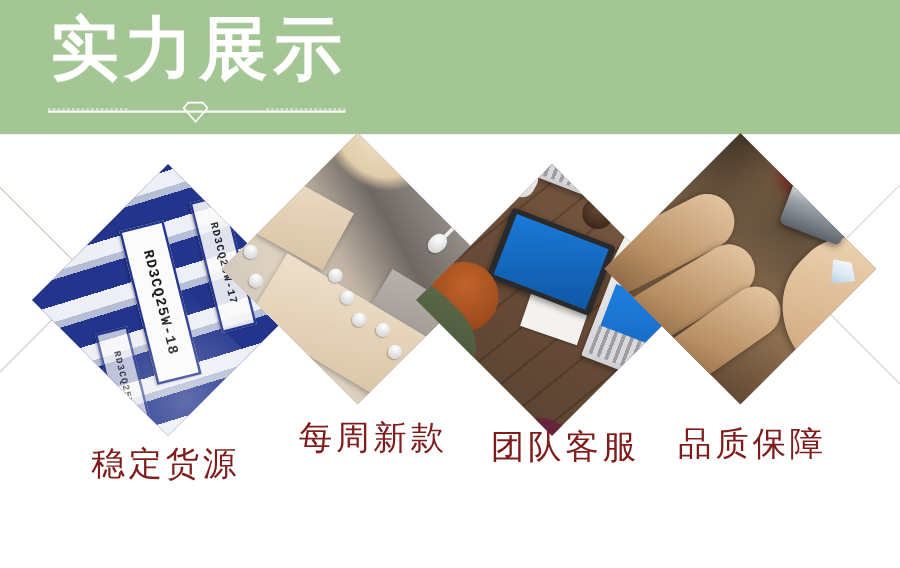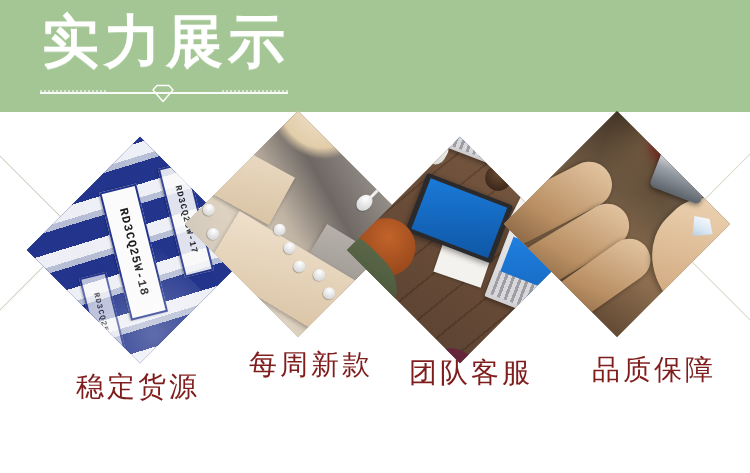--- a/index.html
+++ b/index.html
@@ -275,16 +275,16 @@
       <div class="ph ph-hands">
         <div class="blur"></div>
         <div class="f1 finger"></div>
         <div class="f2 finger"></div>
         <div class="f3 finger"></div>
         <div class="hand-r2"></div>
         <div class="tool"></div>
         <div class="gem"></div>
       </div>
     </div>
-    <div class="label" style="left:592px;top:245px;">品质保障</div>
+    <div class="label" style="left:565px;top:245px;">品质保障</div>
 
   </div>
 </div>
 
 </body></html>

